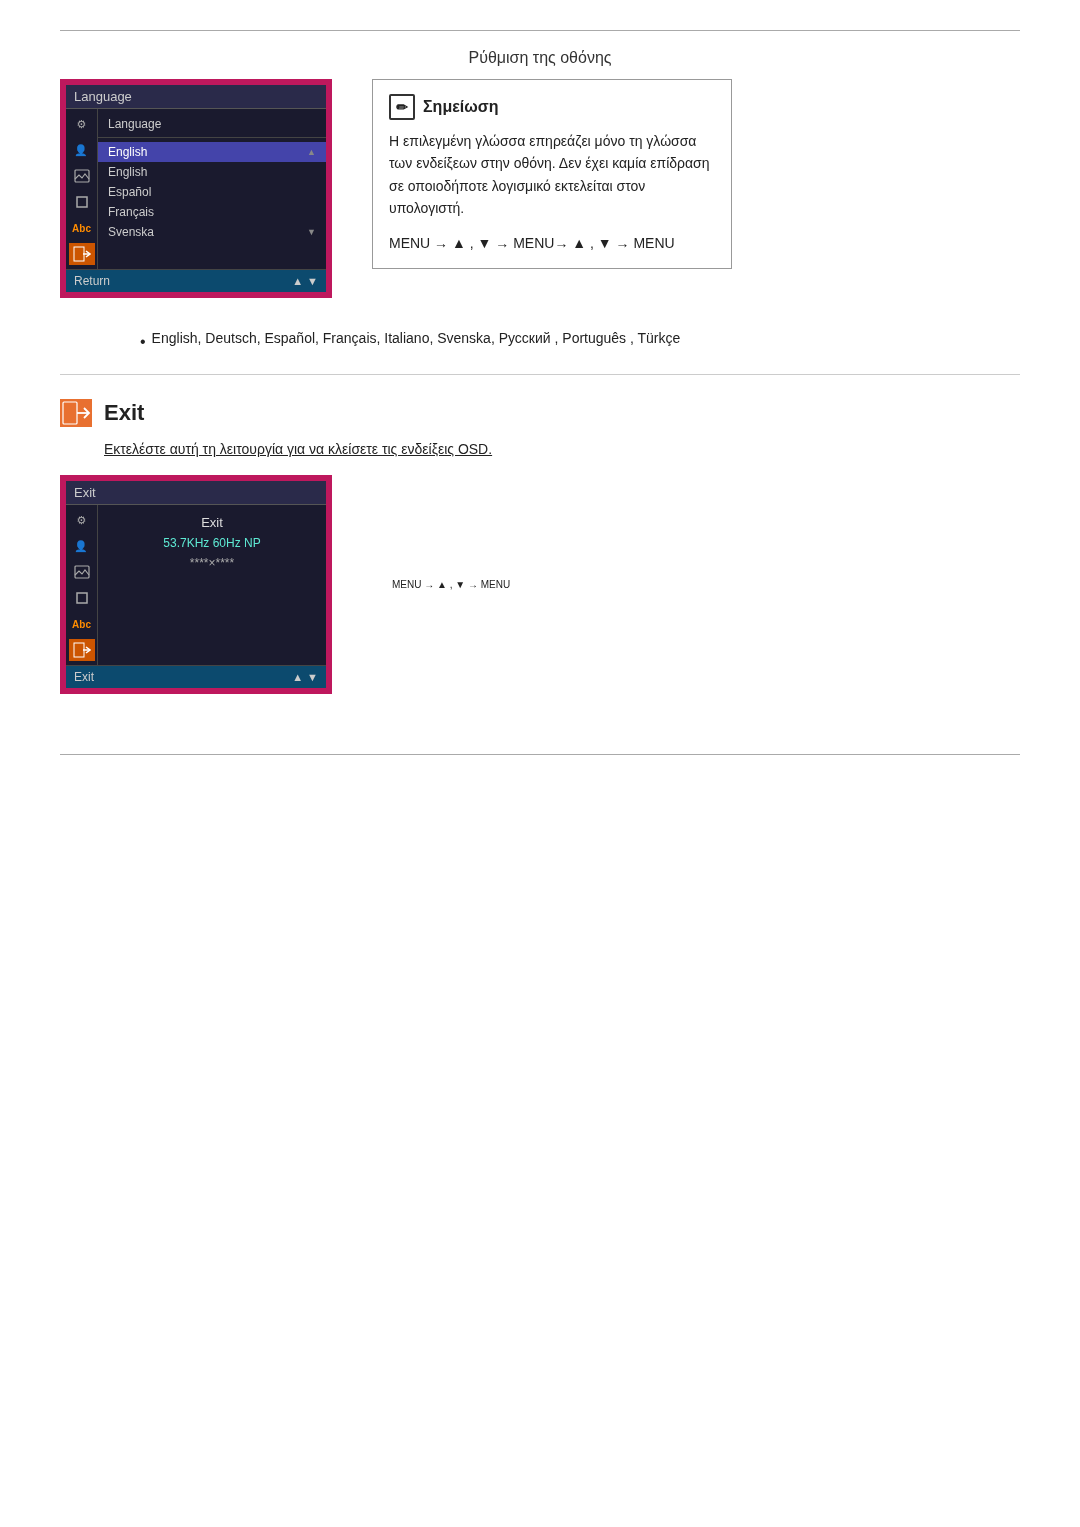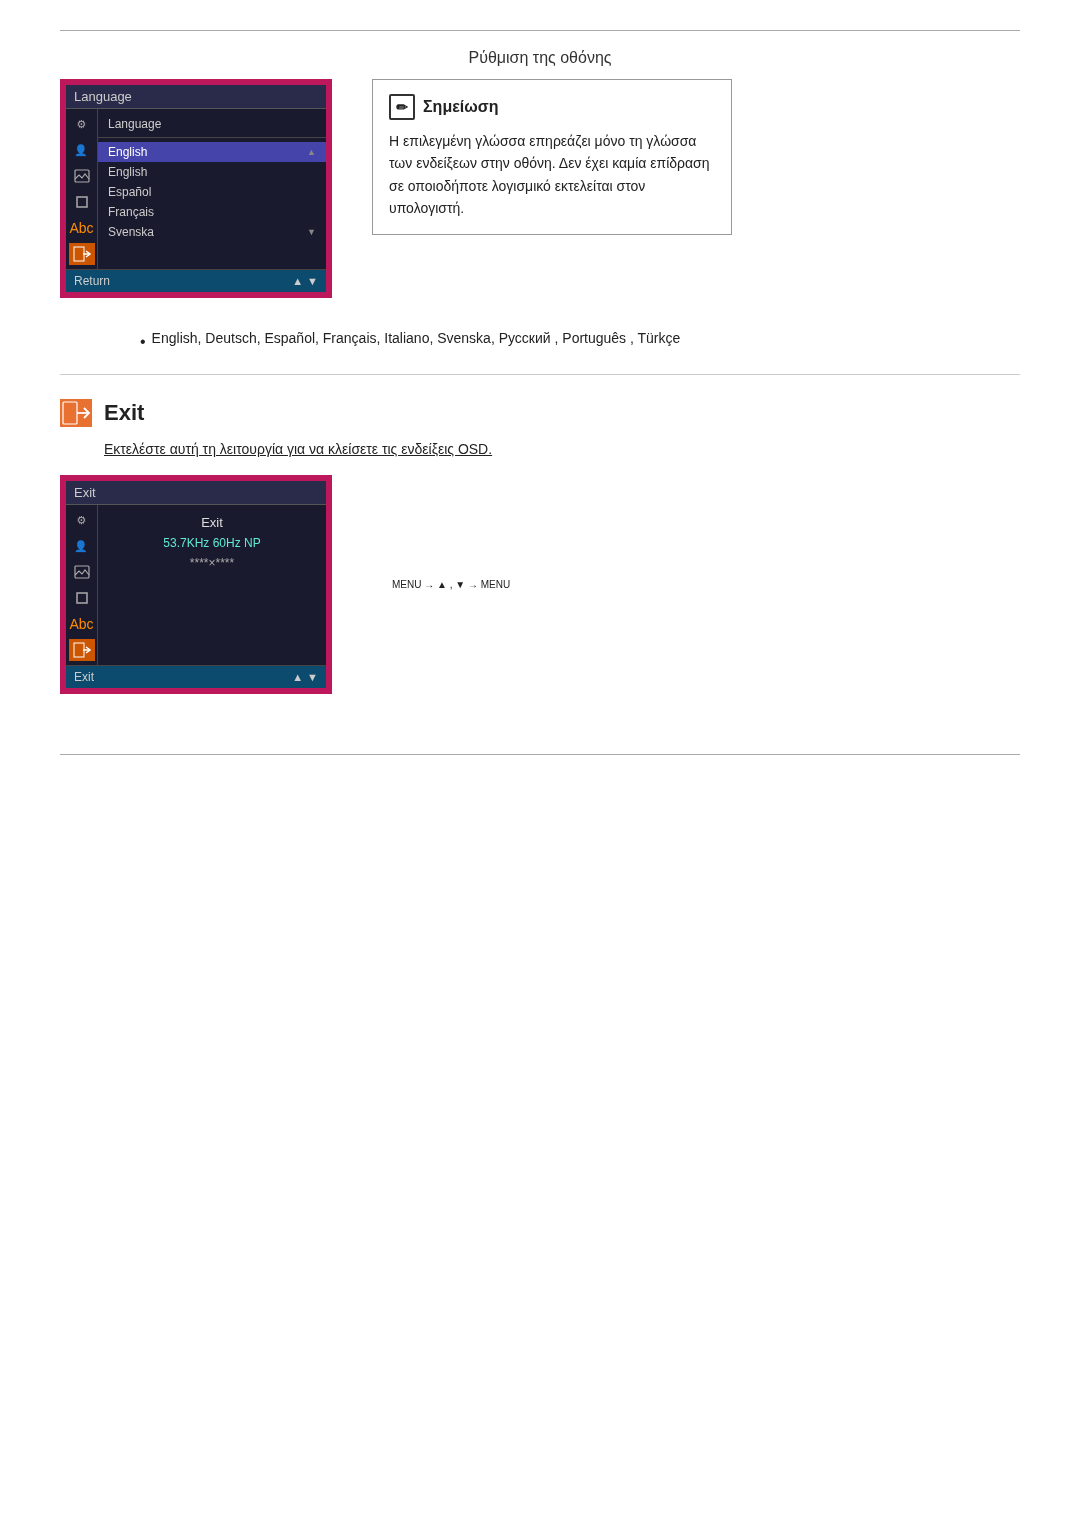--- a/index.html
+++ b/index.html
@@ -77,22 +77,22 @@
       height: 22px;
       display: flex;
       align-items: center;
       justify-content: center;
       color: #aaa;
       font-size: 11px;
     }
 
     .osd-icon-item.abc {
       color: #ff8c00;
-      font-size: 14px;
-      font-weight: normal;
+      font-size: 10px;
+      font-weight: bold;
     }
 
     .osd-icon-item.exit-icon {
       background: #cc5500;
       color: #fff;
       font-size: 9px;
     }
 
     .osd-content {
       flex: 1;
@@ -349,20 +349,21 @@
         </div>
       </div>
     </div>
 
     <div class="note-box">
       <div class="note-title">
         <div class="note-icon">✏</div>
         <span>Σημείωση</span>
       </div>
       <p>Η επιλεγμένη γλώσσα επηρεάζει μόνο τη γλώσσα των ενδείξεων στην οθόνη. Δεν έχει καμία επίδραση σε οποιοδήποτε λογισμικό εκτελείται στον υπολογιστή.</p>
+      <p class="note-nav">MENU → ▲ , ▼ → MENU→ ▲ , ▼ → MENU</p>
     </div>
 
   </div>
 
   <div class="bullet-list">
     <div class="bullet-item">
       <span class="bullet-dot">•</span>
       <span>English, Deutsch, Español, Français,  Italiano, Svenska, Русский , Português , Türkçe</span>
     </div>
   </div>

